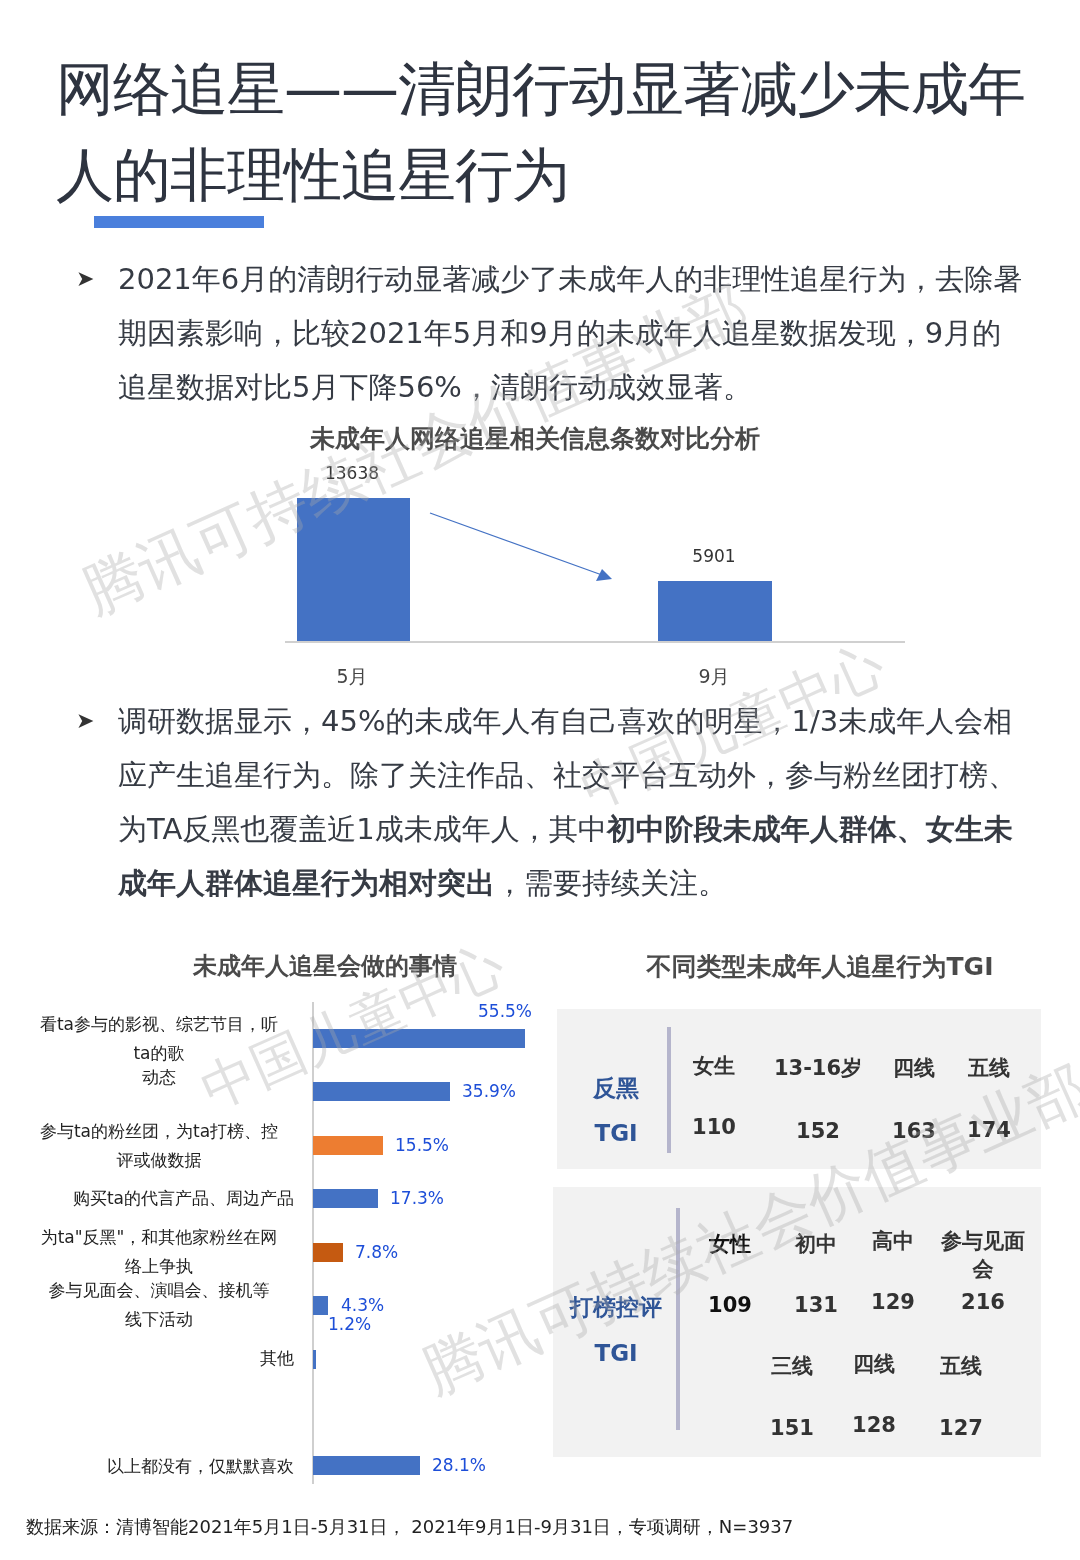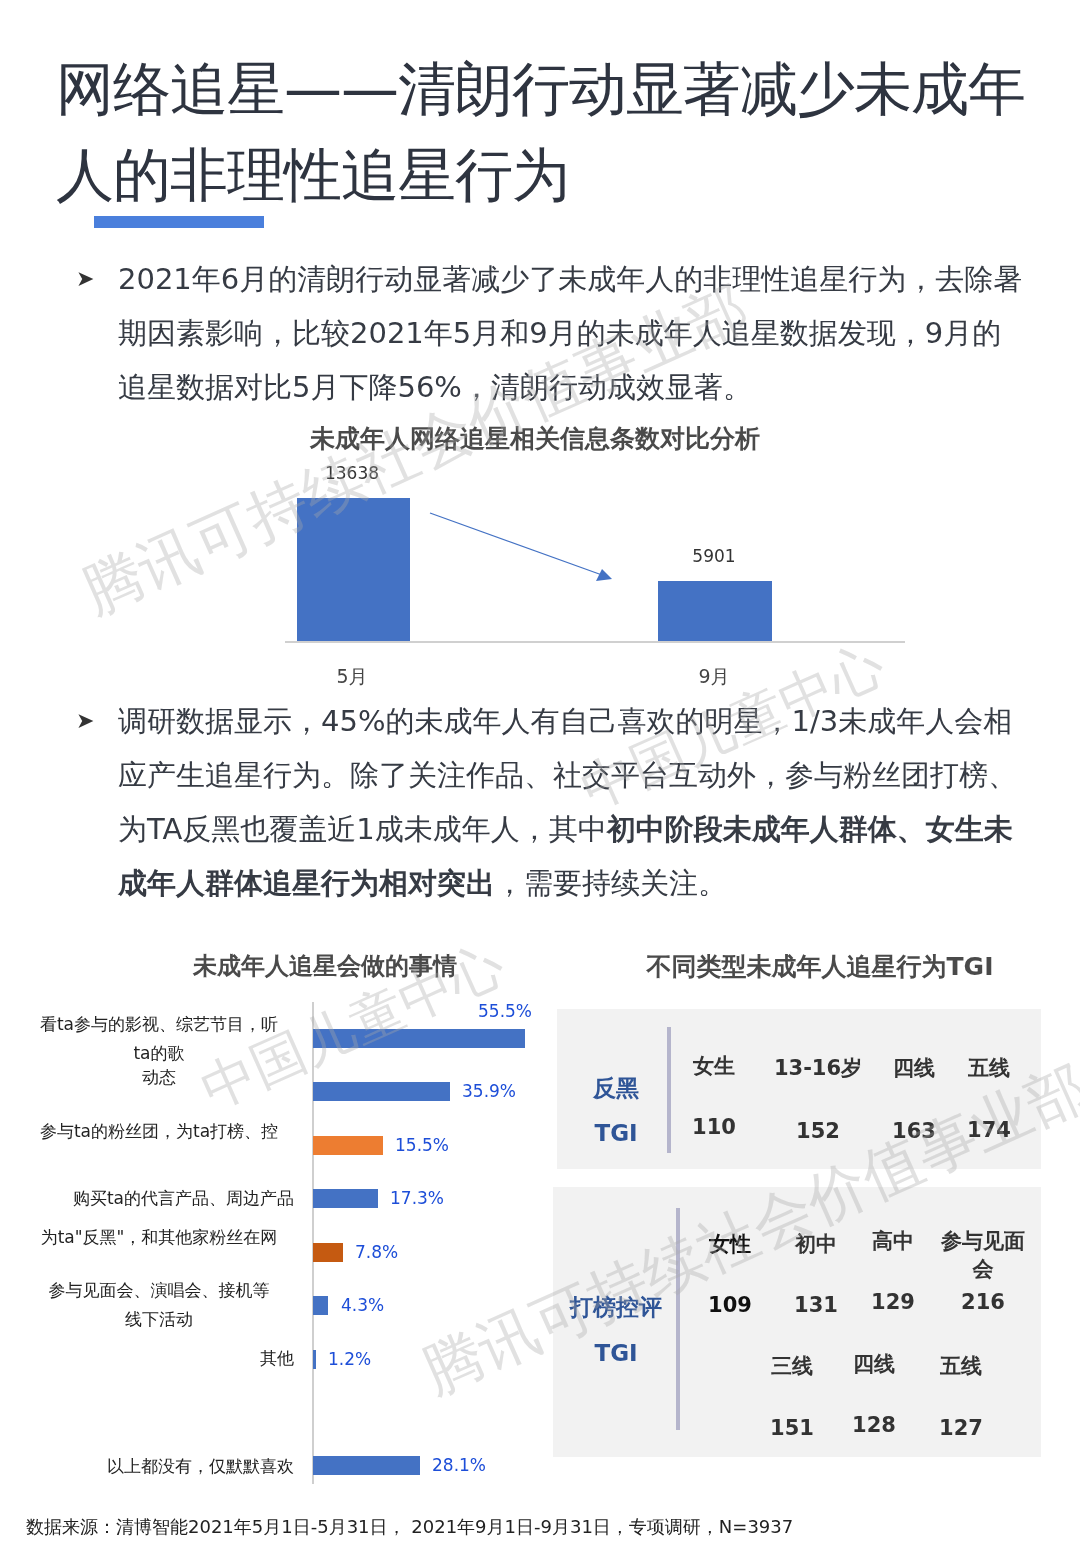--- a/index.html
+++ b/index.html
@@ -80,48 +80,50 @@
 <div class="c2-val" style="left:478px; top:1001px;">55.5%</div>
 
 <div class="c2-label" style="top:1063px;">
     <div>动态</div>
   </div>
 <div class="c2-bar" style="top:1082px; width:137px; background:#4472c4;"></div>
 <div class="c2-val" style="left:462px; top:1081px;">35.9%</div>
 
 <div class="c2-label" style="top:1117px;">
     <div>参与ta的粉丝团，为ta打榜、控</div>
+    <div>评或做数据</div>
   </div>
 <div class="c2-bar" style="top:1136px; width:70px; background:#ed7d31;"></div>
 <div class="c2-val" style="left:395px; top:1135px;">15.5%</div>
 
 <div class="c2-label right" style="top:1184px; right:786px;">
     <div>购买ta的代言产品、周边产品</div>
   </div>
 <div class="c2-bar" style="top:1189px; width:65px; background:#4472c4;"></div>
 <div class="c2-val" style="left:390px; top:1188px;">17.3%</div>
 
 <div class="c2-label" style="top:1223px;">
     <div>为ta"反黑"，和其他家粉丝在网</div>
+    <div>络上争执</div>
   </div>
 <div class="c2-bar" style="top:1243px; width:30px; background:#c55a11;"></div>
 <div class="c2-val" style="left:355px; top:1242px;">7.8%</div>
 
 <div class="c2-label" style="top:1276px;">
     <div>参与见面会、演唱会、接机等</div>
     <div>线下活动</div>
   </div>
 <div class="c2-bar" style="top:1296px; width:15px; background:#4472c4;"></div>
 <div class="c2-val" style="left:341px; top:1295px;">4.3%</div>
 
 <div class="c2-label right" style="top:1344px; right:786px;">
     <div>其他</div>
   </div>
 <div class="c2-bar" style="top:1350px; width:3px; background:#4472c4;"></div>
-<div class="c2-val" style="left:328px; top:1349px;">1.2%</div>
+<div class="c2-val" style="left:328px; top:1314px;">1.2%</div>
 
 <div class="c2-label right" style="top:1452px; right:786px;">
     <div>以上都没有，仅默默喜欢</div>
   </div>
 <div class="c2-bar" style="top:1456px; width:107px; background:#4472c4;"></div>
 <div class="c2-val" style="left:432px; top:1455px;">28.1%</div>
 
 <div class="tgi-title">不同类型未成年人追星行为TGI</div>
 
 <div class="tgi-box" style="left:557px; top:1009px; width:484px; height:160px;"></div>

